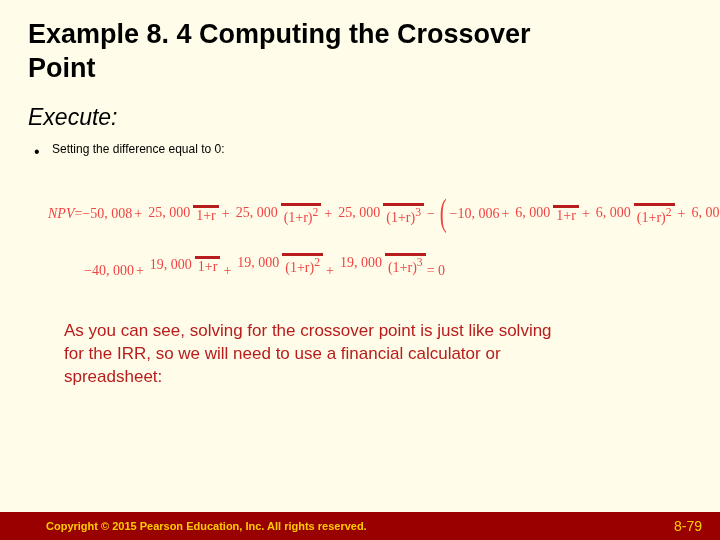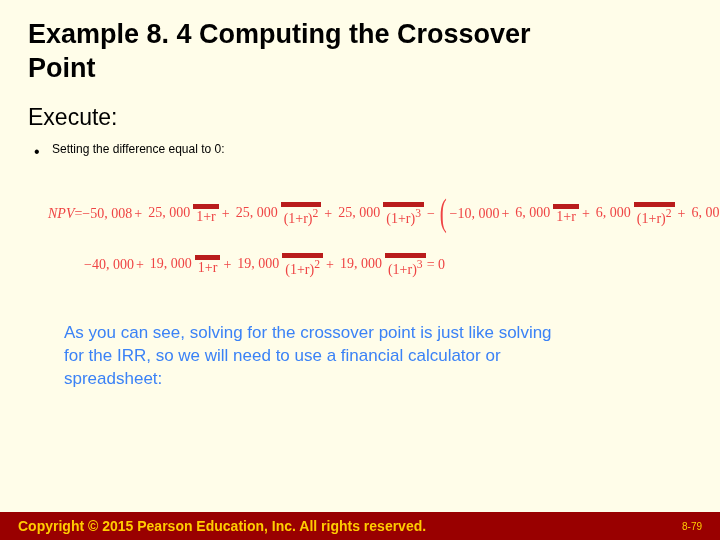--- a/index.html
+++ b/index.html
@@ -20,20 +20,21 @@
     font-weight: bold;
     color: #000;
     line-height: 1.25;
     margin-bottom: 18px;
   }
   .subhead {
     font-size: 23px;
     font-weight: normal;
     color: #000;
     margin-bottom: 10px;
+    font-style: italic;
   }
   .bullets {
     list-style: none;
     padding-left: 6px;
   }
   .bullets li {
     font-size: 12px;
     color: #000;
     position: relative;
     padding-left: 18px;
@@ -54,73 +55,74 @@
     font-size: 14px;
     color: #ef4444;
     line-height: 1.0;
   }
   .eq-line1, .eq-line2 {
     display: flex;
     align-items: center;
     flex-wrap: nowrap;
     white-space: nowrap;
   }
-  .eq-line2 { margin-top: 16px; margin-left: 36px; }
+  .eq-line2 { margin-top: 16px; margin-left: 36px; align-items: flex-end; }
   .frac {
     display: inline-flex;
     flex-direction: row;
     align-items: center;
     vertical-align: middle;
     margin: 4px 1px;
   }
   .frac .num { padding: 0 3px 1px 3px; }
   .frac .den {
-    border-top: 5px solid #b91c1c;
+    border-top: 3px solid #b91c1c;
     padding: 1px 3px 0 3px;
   }
   .plus { padding: 0 2px; }
   .npveq { font-style: italic; }
   .lparen, .rparen {
     font-size: 38px;
     font-weight: normal;
     font-family: "Times New Roman", serif;
     transform: scaleX(0.55);
     display: inline-block;
     position: relative;
     top: -2px;
   }
   .body-txt {
     font-size: 17px;
-    color: #3b82f6;
+    color: #b91c1c;
     line-height: 1.35;
     margin-left: 36px;
     margin-right: 12px;
     margin-top: 42px;
   }
   .footer {
     position: absolute;
     left: 0;
     bottom: 0;
     width: 720px;
     height: 28px;
     background: #990000;
     display: flex;
     align-items: center;
     justify-content: space-between;
     padding: 0 18px;
   }
   .copyright {
     font-family: Verdana, Geneva, sans-serif;
-    font-size: 14px;
+    font-size: 11px;
     font-weight: bold;
     color: #ffcc00;
+    margin-left: 28px;
   }
   .pagenum {
     font-family: Verdana, Geneva, sans-serif;
-    font-size: 10px;
+    font-size: 14px;
     color: #ffcc00;
   }
 </style>
 </head>
 <body>
 
 <div class="slide">
 
   <div class="title">Example 8. 4 Computing the Crossover Point</div>
 
@@ -145,21 +147,21 @@
           <span class="num">25, 000</span>
           <span class="den"><span>(1+r)</span><sup>2</sup></span>
         </span>
       <span class="plus">+</span>
       <span class="frac">
           <span class="num">25, 000</span>
           <span class="den"><span>(1+r)</span><sup>3</sup></span>
         </span>
       <span class="plus">−</span>
       <span class="lparen">(</span>
-      <span>−10, 000</span>
+      <span>−10, 006</span>
       <span class="plus">+</span>
       <span class="frac">
           <span class="num">6, 000</span>
           <span class="den">1+r</span>
         </span>
       <span class="plus">+</span>
       <span class="frac">
           <span class="num">6, 000</span>
           <span class="den"><span>(1+r)</span><sup>2</sup></span>
         </span>

